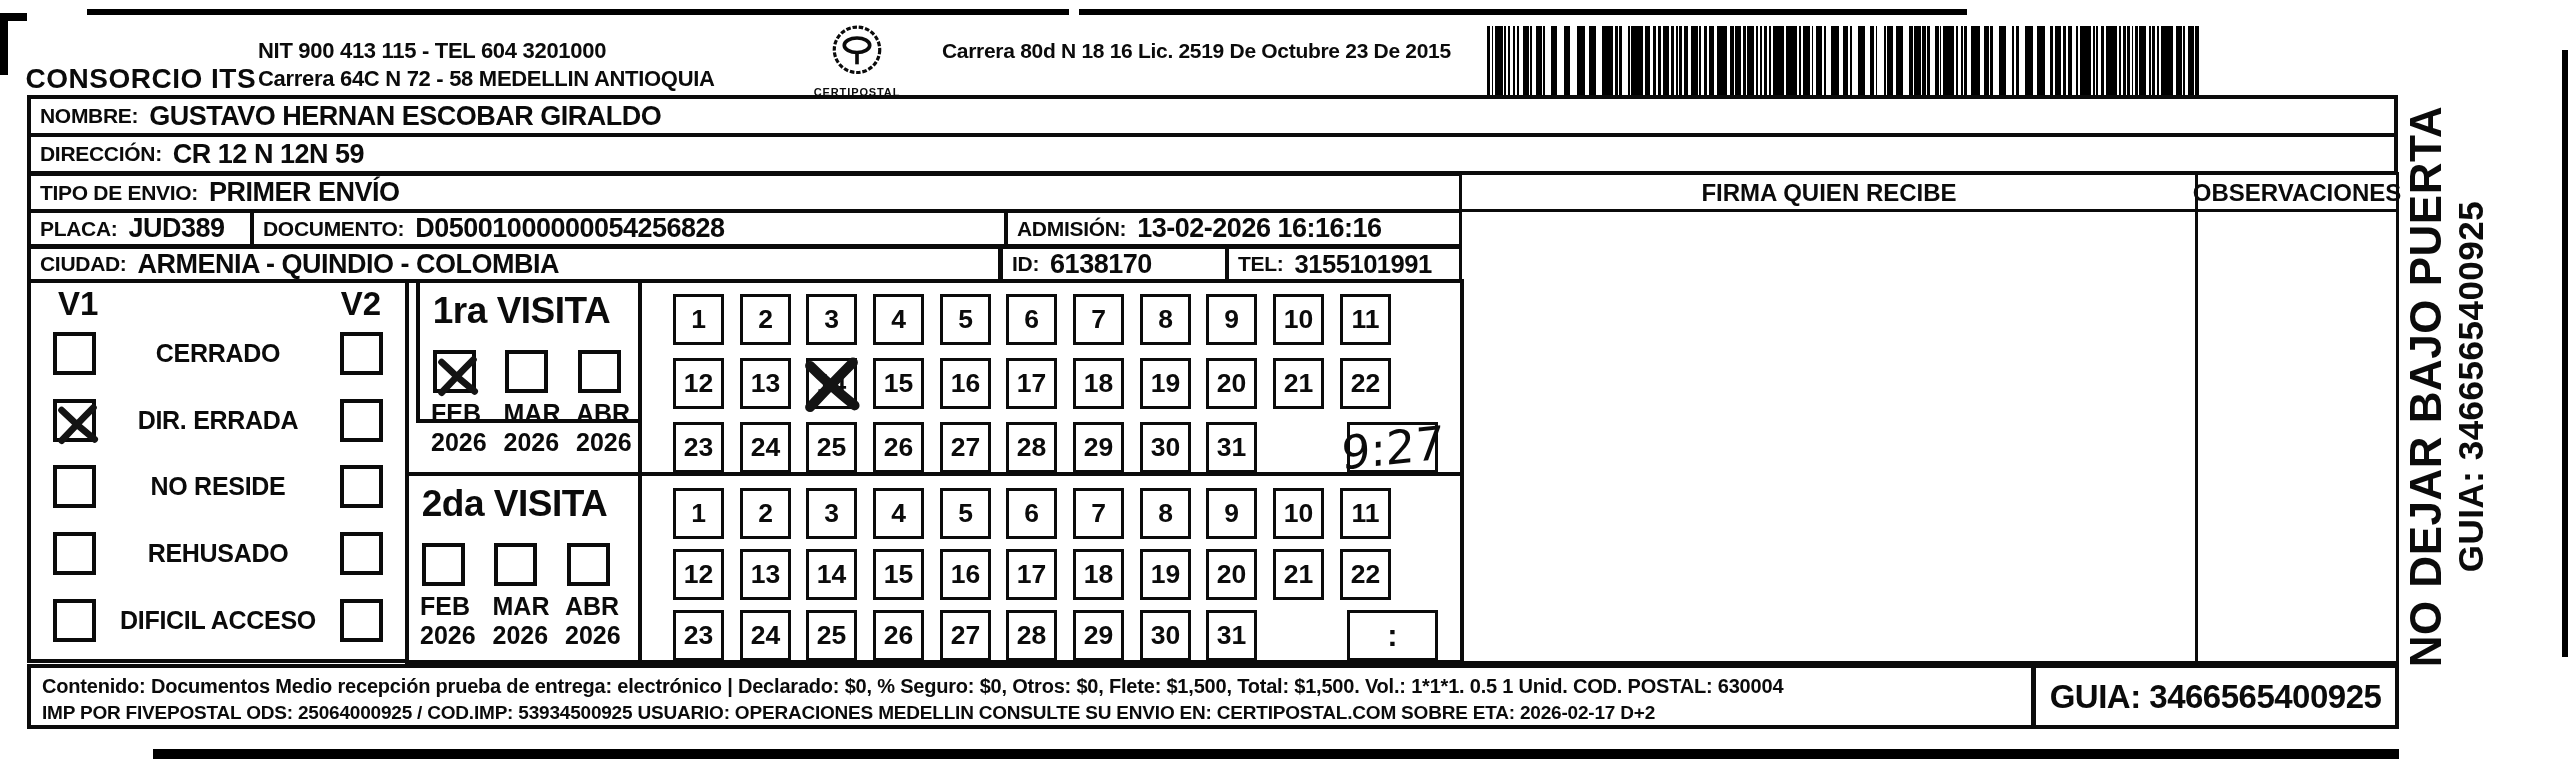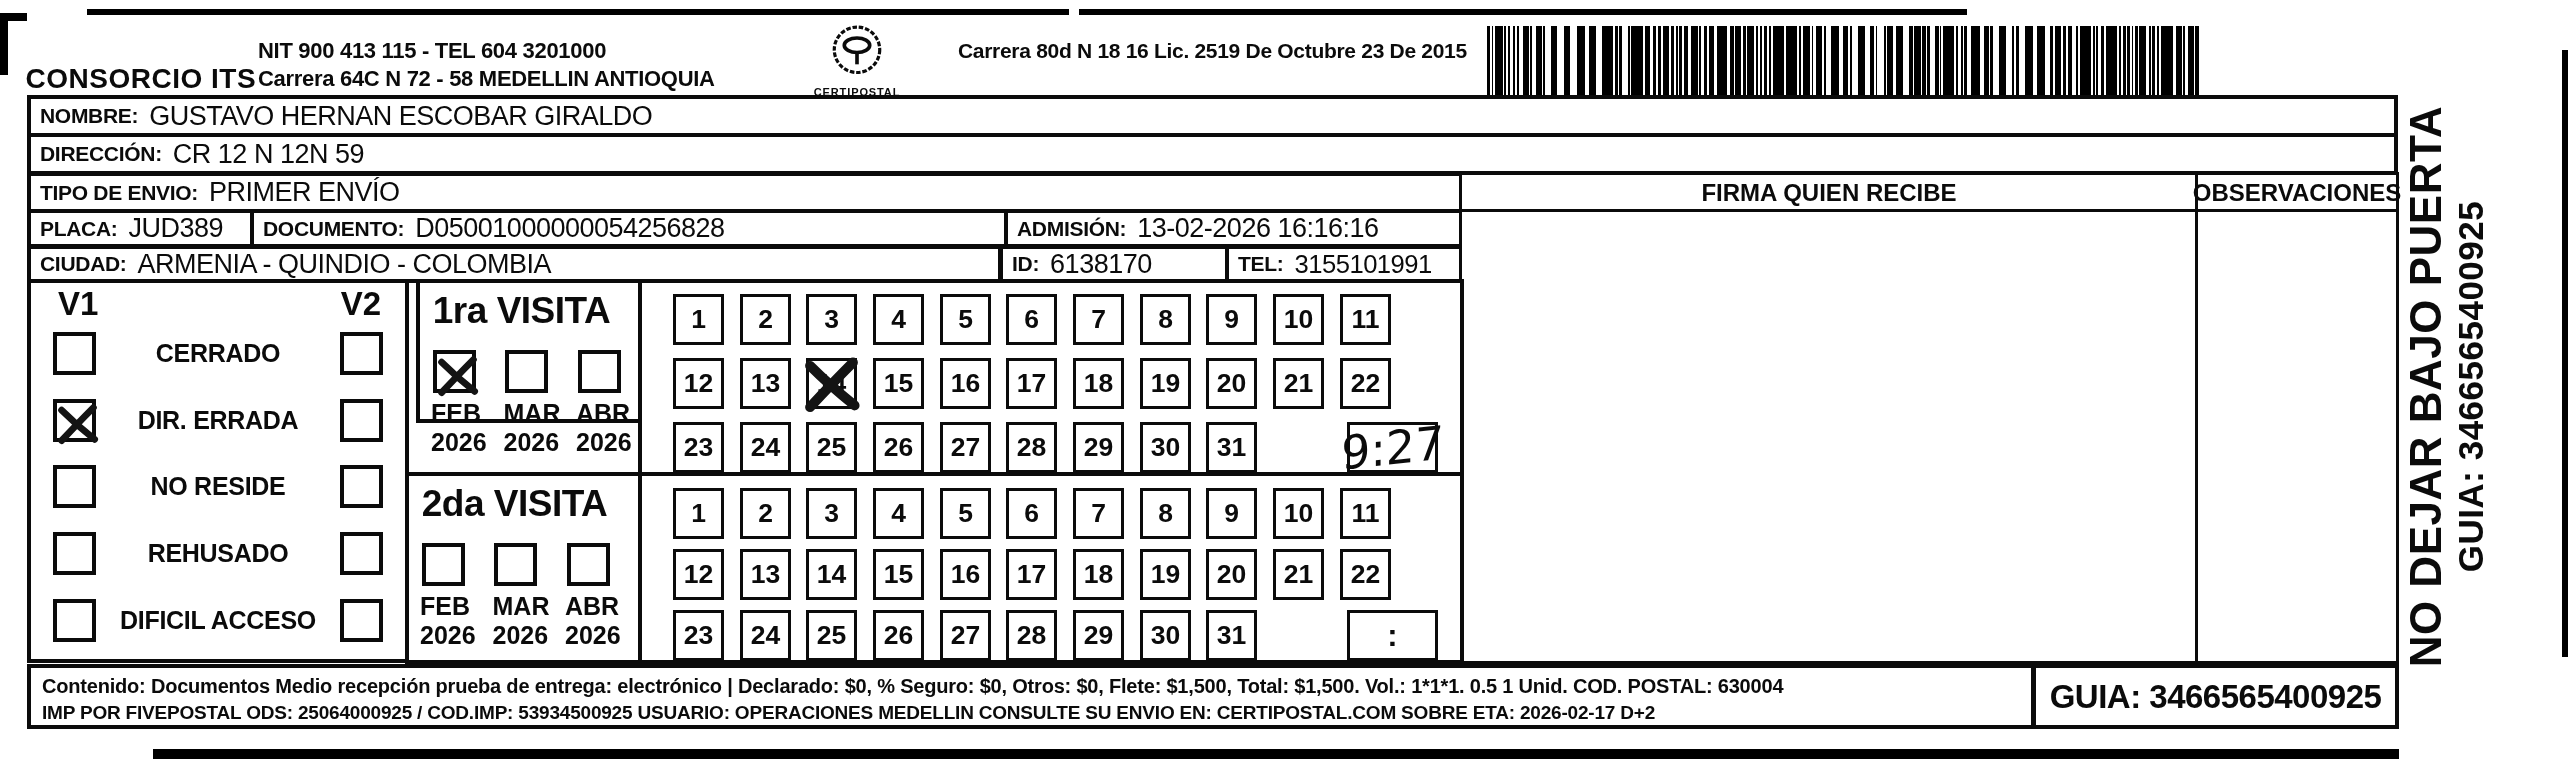--- a/index.html
+++ b/index.html
@@ -4,30 +4,30 @@
 <style>
   * { box-sizing: border-box; margin: 0; padding: 0; }
   html,body { background:#fff; }
   body { width:2576px; height:762px; position:relative; overflow:hidden;
          font-family:"Liberation Sans", sans-serif; color:#0b0b0b; }
   .abs { position:absolute; }
   .box { position:absolute; border:3.7px solid #0b0b0b; background:#fff; }
   .thick { border-width:4.6px; }
   .lblrow { display:flex; align-items:center; gap:11px; padding-left:9px; overflow:hidden; white-space:nowrap; }
   .lab { font-size:21px; font-weight:bold; letter-spacing:-0.3px; }
-  .val { font-size:27px; font-weight:normal; letter-spacing:-0.5px; }
+  .val { font-size:27px; font-weight:bold; letter-spacing:-0.5px; }
   .hdrcell { display:flex; align-items:center; justify-content:center;
              font-size:24px; font-weight:bold; }
   
   .ink { position:absolute; background:#000; }
   
   #company { font-size:28px; font-weight:bold; letter-spacing:0.5px; }
   .hline { font-size:22px; font-weight:bold; line-height:28px; letter-spacing:-0.3px; }
   .hline2 { font-size:25px; font-weight:bold; line-height:30px; letter-spacing:-0.3px; }
-  .hline3 { font-size:21px; font-weight:bold; letter-spacing:-0.3px;margin-left:16px; }
+  .hline3 { font-size:21px; font-weight:bold; letter-spacing:-0.3px; }
   #barcode { position:absolute; left:1487px; top:25.6px; width:712px; height:70px;
     background:
       repeating-linear-gradient(90deg,#000 0 2.7px,transparent 2.7px 4.6px,#000 4.6px 6.4px,transparent 6.4px 12.8px),
       repeating-linear-gradient(90deg,transparent 0 8.2px,#000 8.2px 13.7px,transparent 13.7px 21px,#000 21px 23px,transparent 23px 28px),
       repeating-linear-gradient(90deg,#000 0 1.8px,transparent 1.8px 12px,#000 12px 15.5px,transparent 15.5px 26.5px);
   }
   
   .st-row { display:flex; align-items:center; padding:0 22px; }
   .st-label { flex:1; text-align:center; font-size:25px; font-weight:bold; letter-spacing:-0.3px; }
   .cb { width:43px; height:43px; border:4.6px solid #0b0b0b; position:relative; flex:0 0 auto; background:#fff; }

